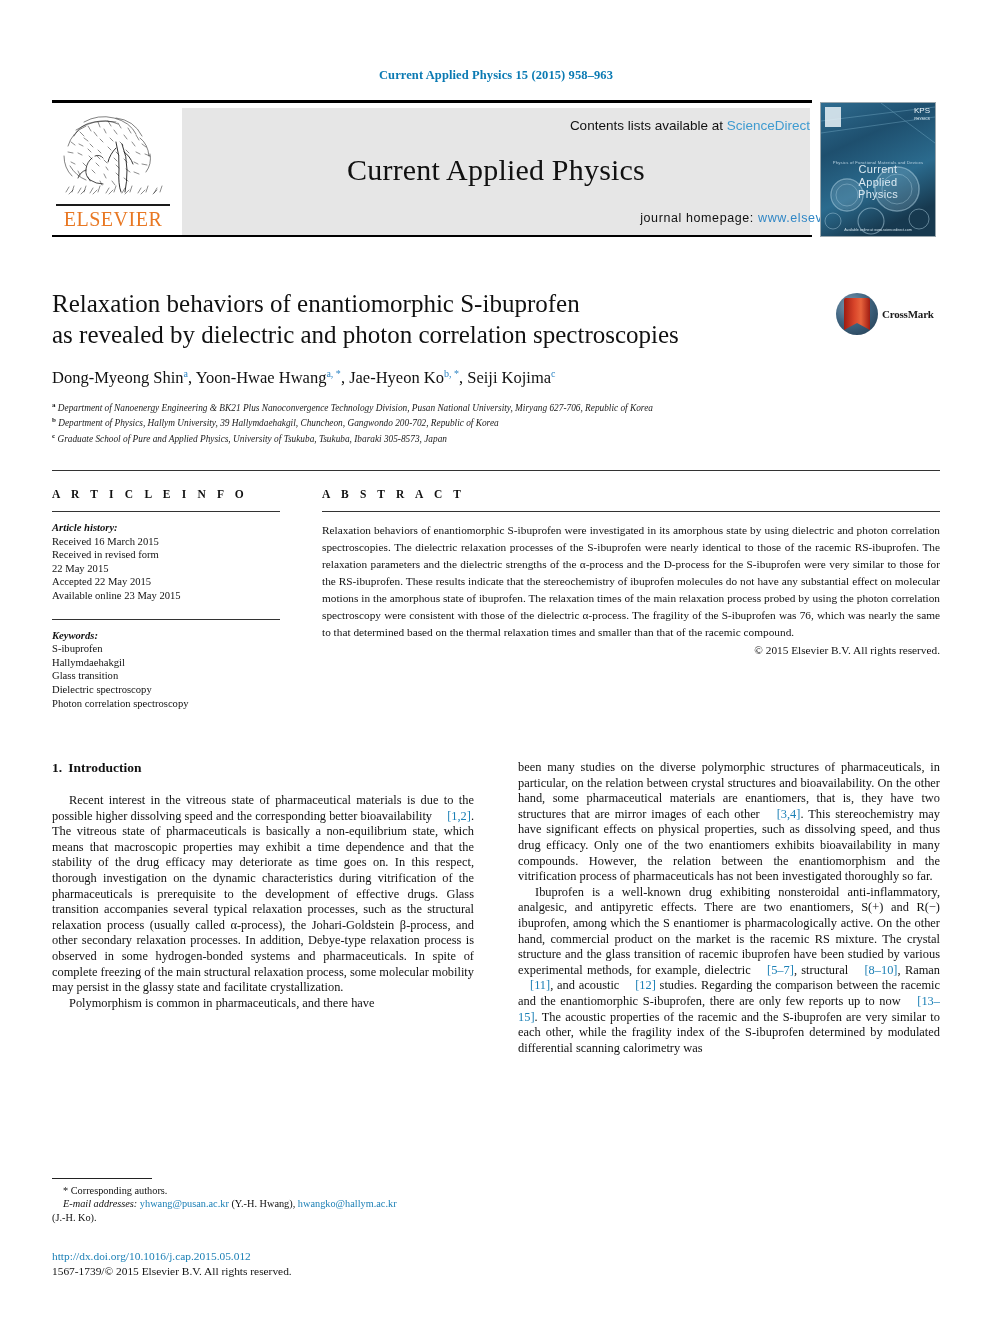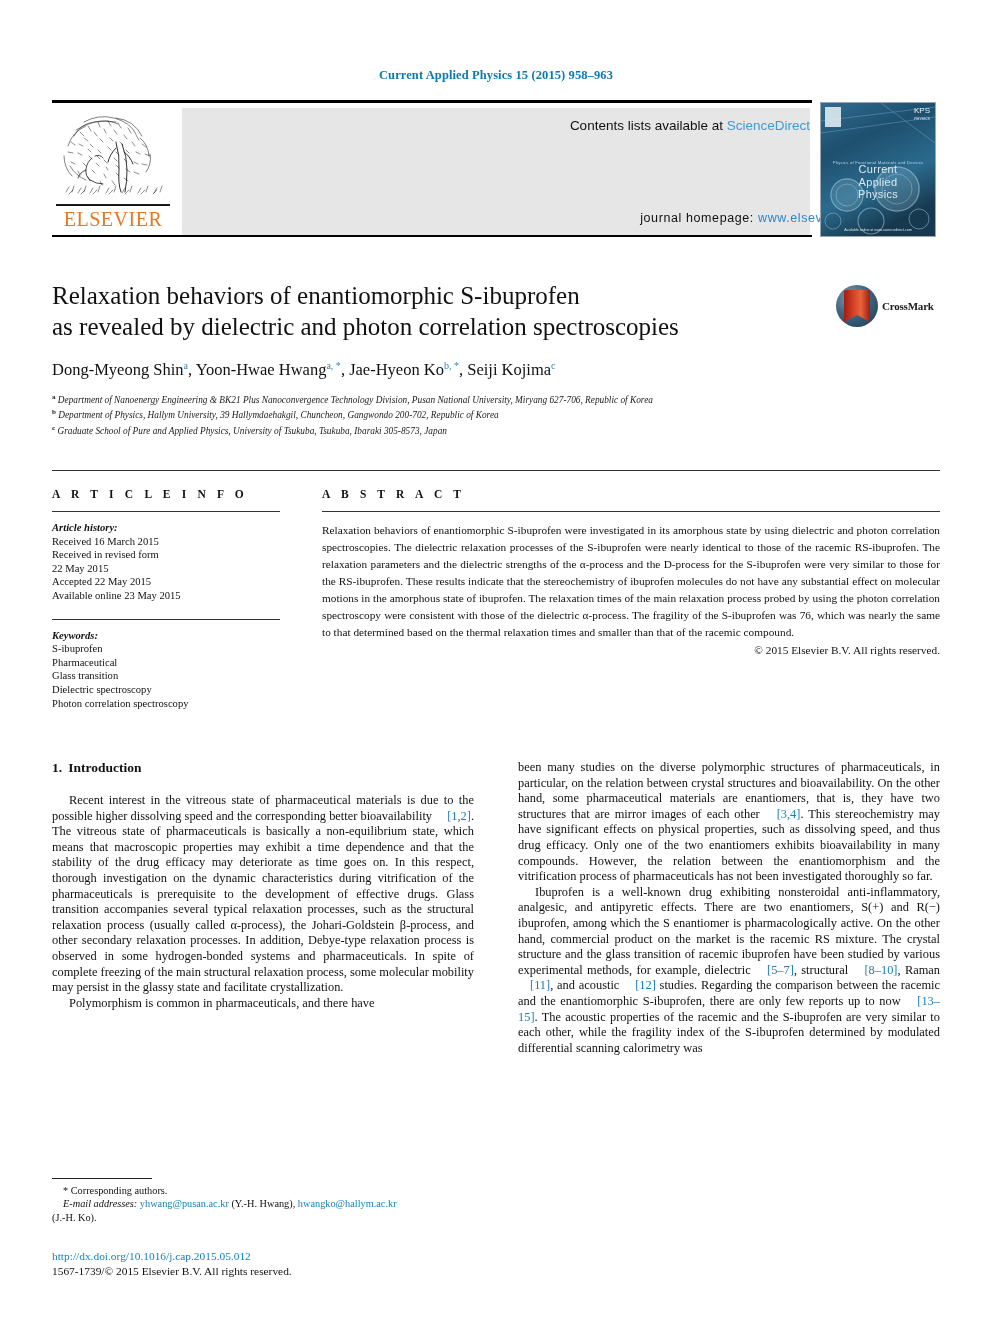--- a/index.html
+++ b/index.html
@@ -181,21 +181,21 @@
     position: absolute;
     left: 0; top: 135px;
     width: 760px;
     height: 2px;
     background: #000;
   }
 
   
   .title-block {
     position: absolute;
-    left: 52px; top: 280px;
+    left: 52px; top: 288px;
     width: 888px;
   }
   .article-title {
     width: 730px;
     font-family: "Liberation Serif", serif;
     font-size: 25px;
     line-height: 31px;
     color: #111;
     font-weight: normal;
     margin: 0;
@@ -446,20 +446,21 @@
         </svg>
       </div>
       <div class="tree-underline"></div>
       <div class="elsevier-word">ELSEVIER</div>
     </div>
 
     <div class="contents-box">
       <div class="contents-line">
         <span>Contents lists available at </span><span class="sd">ScienceDirect</span>
       </div>
+      <div class="journal-title-big">Current Applied Physics</div>
       <div class="homepage-line">
         <span>journal homepage: </span><span class="url">www.elsevier.com/locate/cap</span>
       </div>
     </div>
 
     <div class="cover-thumb">
       <svg width="114" height="133" viewBox="0 0 114 133" style="position:absolute;left:0;top:0;">
         <defs>
           <linearGradient id="cvg" x1="0" y1="0" x2="0.4" y2="1">
             <stop offset="0%" stop-color="#2f6d91"></stop>
@@ -543,21 +544,21 @@
         <div>Received 16 March 2015</div>
         <div>Received in revised form</div>
         <div>22 May 2015</div>
         <div>Accepted 22 May 2015</div>
         <div>Available online 23 May 2015</div>
       </div>
       <div class="thin-rule" style="margin-top:16px;"></div>
       <div class="info-group">
         <div class="lbl">Keywords:</div>
         <div>S-ibuprofen</div>
-        <div>Pharmaceutical</div>
+        <div>Hallymdaehakgil</div>
         <div>Glass transition</div>
         <div>Dielectric spectroscopy</div>
         <div>Photon correlation spectroscopy</div>
       </div>
     </div>
 
     <div class="col-abs">
       <div class="sec-head">A B S T R A C T</div>
       <div class="thin-rule"></div>
       <div class="abs-text">Relaxation behaviors of enantiomorphic S-ibuprofen were investigated in its amorphous state by using dielectric and photon correlation spectroscopies. The dielectric relaxation processes of the S-ibuprofen were nearly identical to those of the racemic RS-ibuprofen. The relaxation parameters and the dielectric strengths of the α-process and the D-process for the S-ibuprofen were very similar to those for the RS-ibuprofen. These results indicate that the stereochemistry of ibuprofen molecules do not have any substantial effect on molecular motions in the amorphous state of ibuprofen. The relaxation times of the main relaxation process probed by using the photon correlation spectroscopy were consistent with those of the dielectric α-process. The fragility of the S-ibuprofen was 76, which was nearly the same to that determined based on the thermal relaxation times and smaller than that of the racemic compound.</div>

